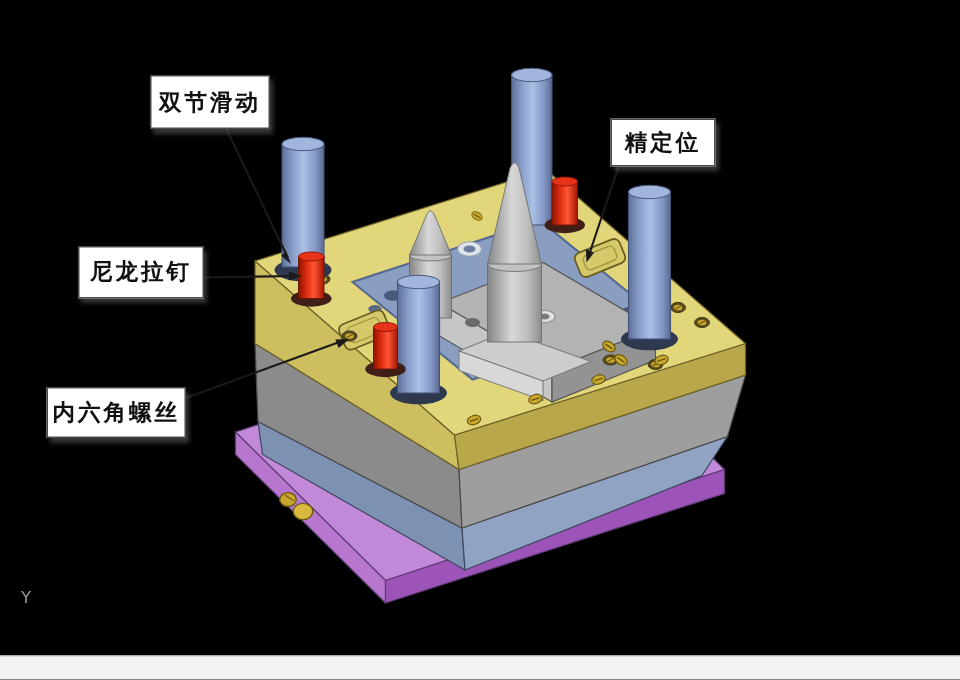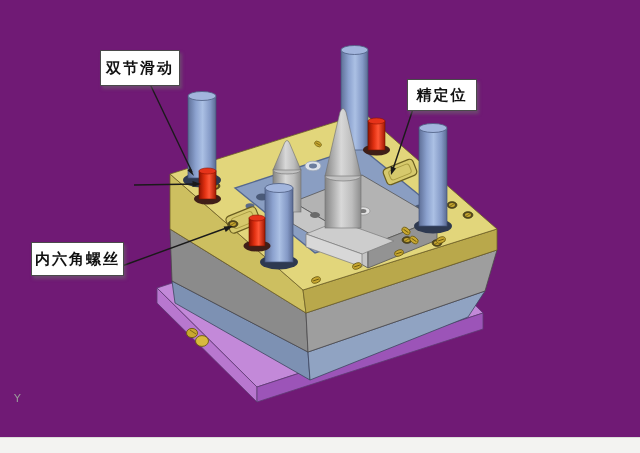--- a/index.html
+++ b/index.html
@@ -1,18 +1,18 @@
 <!DOCTYPE html>
 <html><head>
 <meta charset="utf-8">
 <style>
   html,body{margin:0;padding:0;background:#cfcfcf;}
   .stage{
     position:relative;width:640px;height:453px;overflow:hidden;
-    background:#701a75;font-family:"DejaVu Sans","Liberation Sans",sans-serif;
+    background:#000000;font-family:"DejaVu Sans","Liberation Sans",sans-serif;
   }
   .stage svg{position:absolute;left:0;top:0;}
   .callout{
     position:absolute;background:#ffffff;border:1px solid #4a4a4a;
     box-shadow:2px 3px 3px rgba(110,110,110,.5);
     display:flex;align-items:center;justify-content:center;
     font-weight:bold;font-size:15px;color:#111;letter-spacing:2px;
     z-index:5;white-space:nowrap;
   }
   .axis-mark{
@@ -200,21 +200,24 @@
   </svg>
 
   <div class="callout" style="left:100px;top:50px;width:78px;height:34px;">
     <span>双节滑动</span>
   </div>
 
   <div class="callout" style="left:407px;top:79px;width:68px;height:30px;font-family:Liberation Mono, monospace;">
     <span>精定位</span>
   </div>
 
-
-  <div class="callout" style="left:31px;top:242px;width:91px;height:32px;">
+  <div class="callout" style="left:52px;top:164px;width:82px;height:33px;">
+    <span>尼龙拉钉</span>
+  </div>
+
+  <div class="callout" style="left:31px;top:258px;width:91px;height:32px;">
     <span>内六角螺丝</span>
   </div>
 
   <div class="axis-mark">Y</div>
 
   <div class="footer-strip"></div>
 </div>
 
 </body></html>

